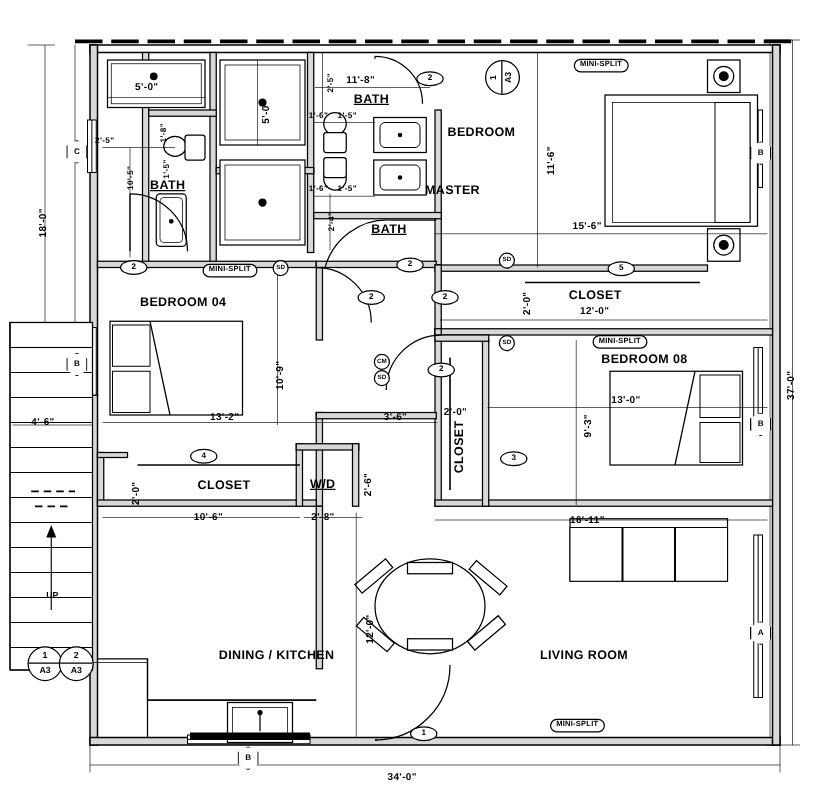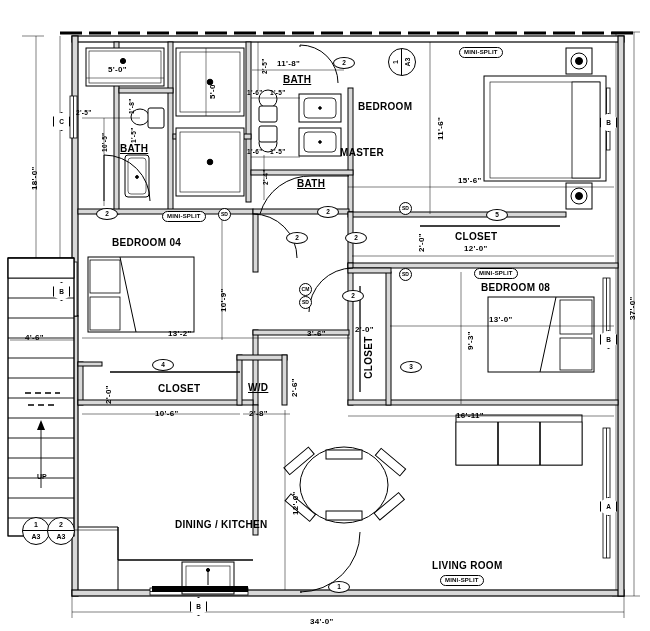--- a/index.html
+++ b/index.html
@@ -339,21 +339,21 @@
 
   <g stroke="#000" stroke-width="0.6">
     <line x1="60" y1="530" x2="118" y2="530"></line>
   </g>
 </svg>
 
 <div class="lbl room" style="left:112px;top:237px;">BEDROOM 04</div>
 <div class="lbl room" style="left:358px;top:101px;">BEDROOM</div>
 <div class="lbl room" style="left:340px;top:115px;margin-top:32px;">MASTER</div>
 <div class="lbl room" style="left:481px;top:282px;">BEDROOM 08</div>
-<div class="lbl room" style="left:432px;top:519px;margin-top:41px;">LIVING ROOM</div>
+<div class="lbl room" style="left:432px;top:519px;">LIVING ROOM</div>
 <div class="lbl room" style="left:175px;top:519px;text-align:right;">DINING / KITCHEN</div>
 <div class="lbl room" style="left:455px;top:231px;">CLOSET</div>
 <div class="lbl room" style="left:158px;top:383px;">CLOSET</div>
 <div class="lbl room rot90c" style="left:340px;top:352px;width:56px;text-align:center;">CLOSET</div>
 <div class="lbl room sm" style="left:120px;top:143px;">BATH</div>
 <div class="lbl room sm" style="left:283px;top:74px;">BATH</div>
 <div class="lbl room sm" style="left:297px;top:178px;">BATH</div>
 <div class="lbl room sm" style="left:248px;top:382px;">W/D</div>
 
 <div class="lbl dim" style="left:310px;top:617px;">34'-0"</div>

